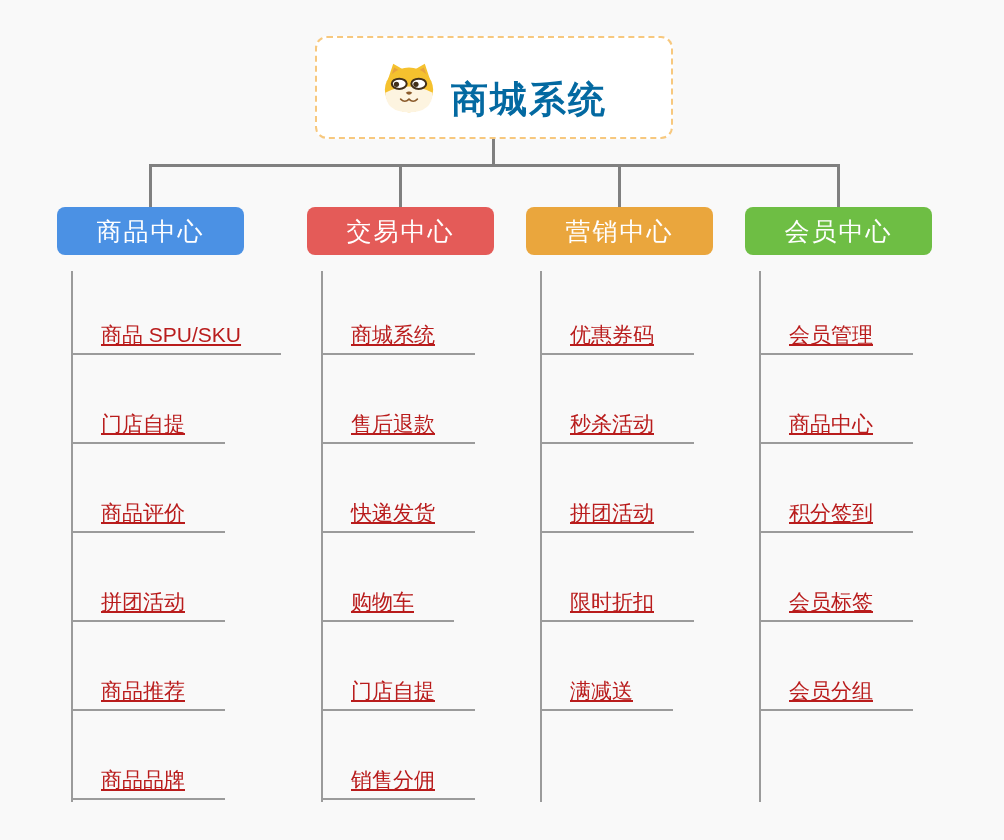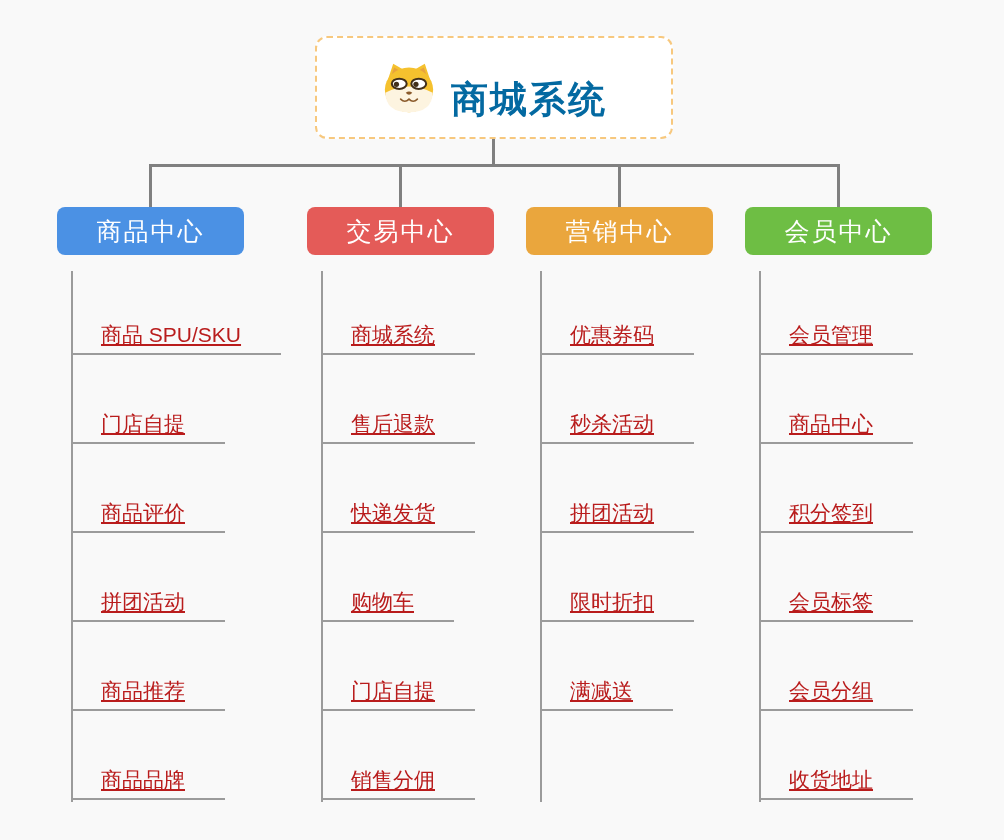--- a/index.html
+++ b/index.html
@@ -119,15 +119,14 @@
 </div>
 
 <div class="branch-col bc-3">
   <div class="vline"></div>
   <ul class="items">
     <li>会员管理</li>
     <li>商品中心</li>
     <li>积分签到</li>
     <li>会员标签</li>
     <li>会员分组</li>
-    <li>收货地址</li>
   </ul>
 </div>
 
 </body></html>

